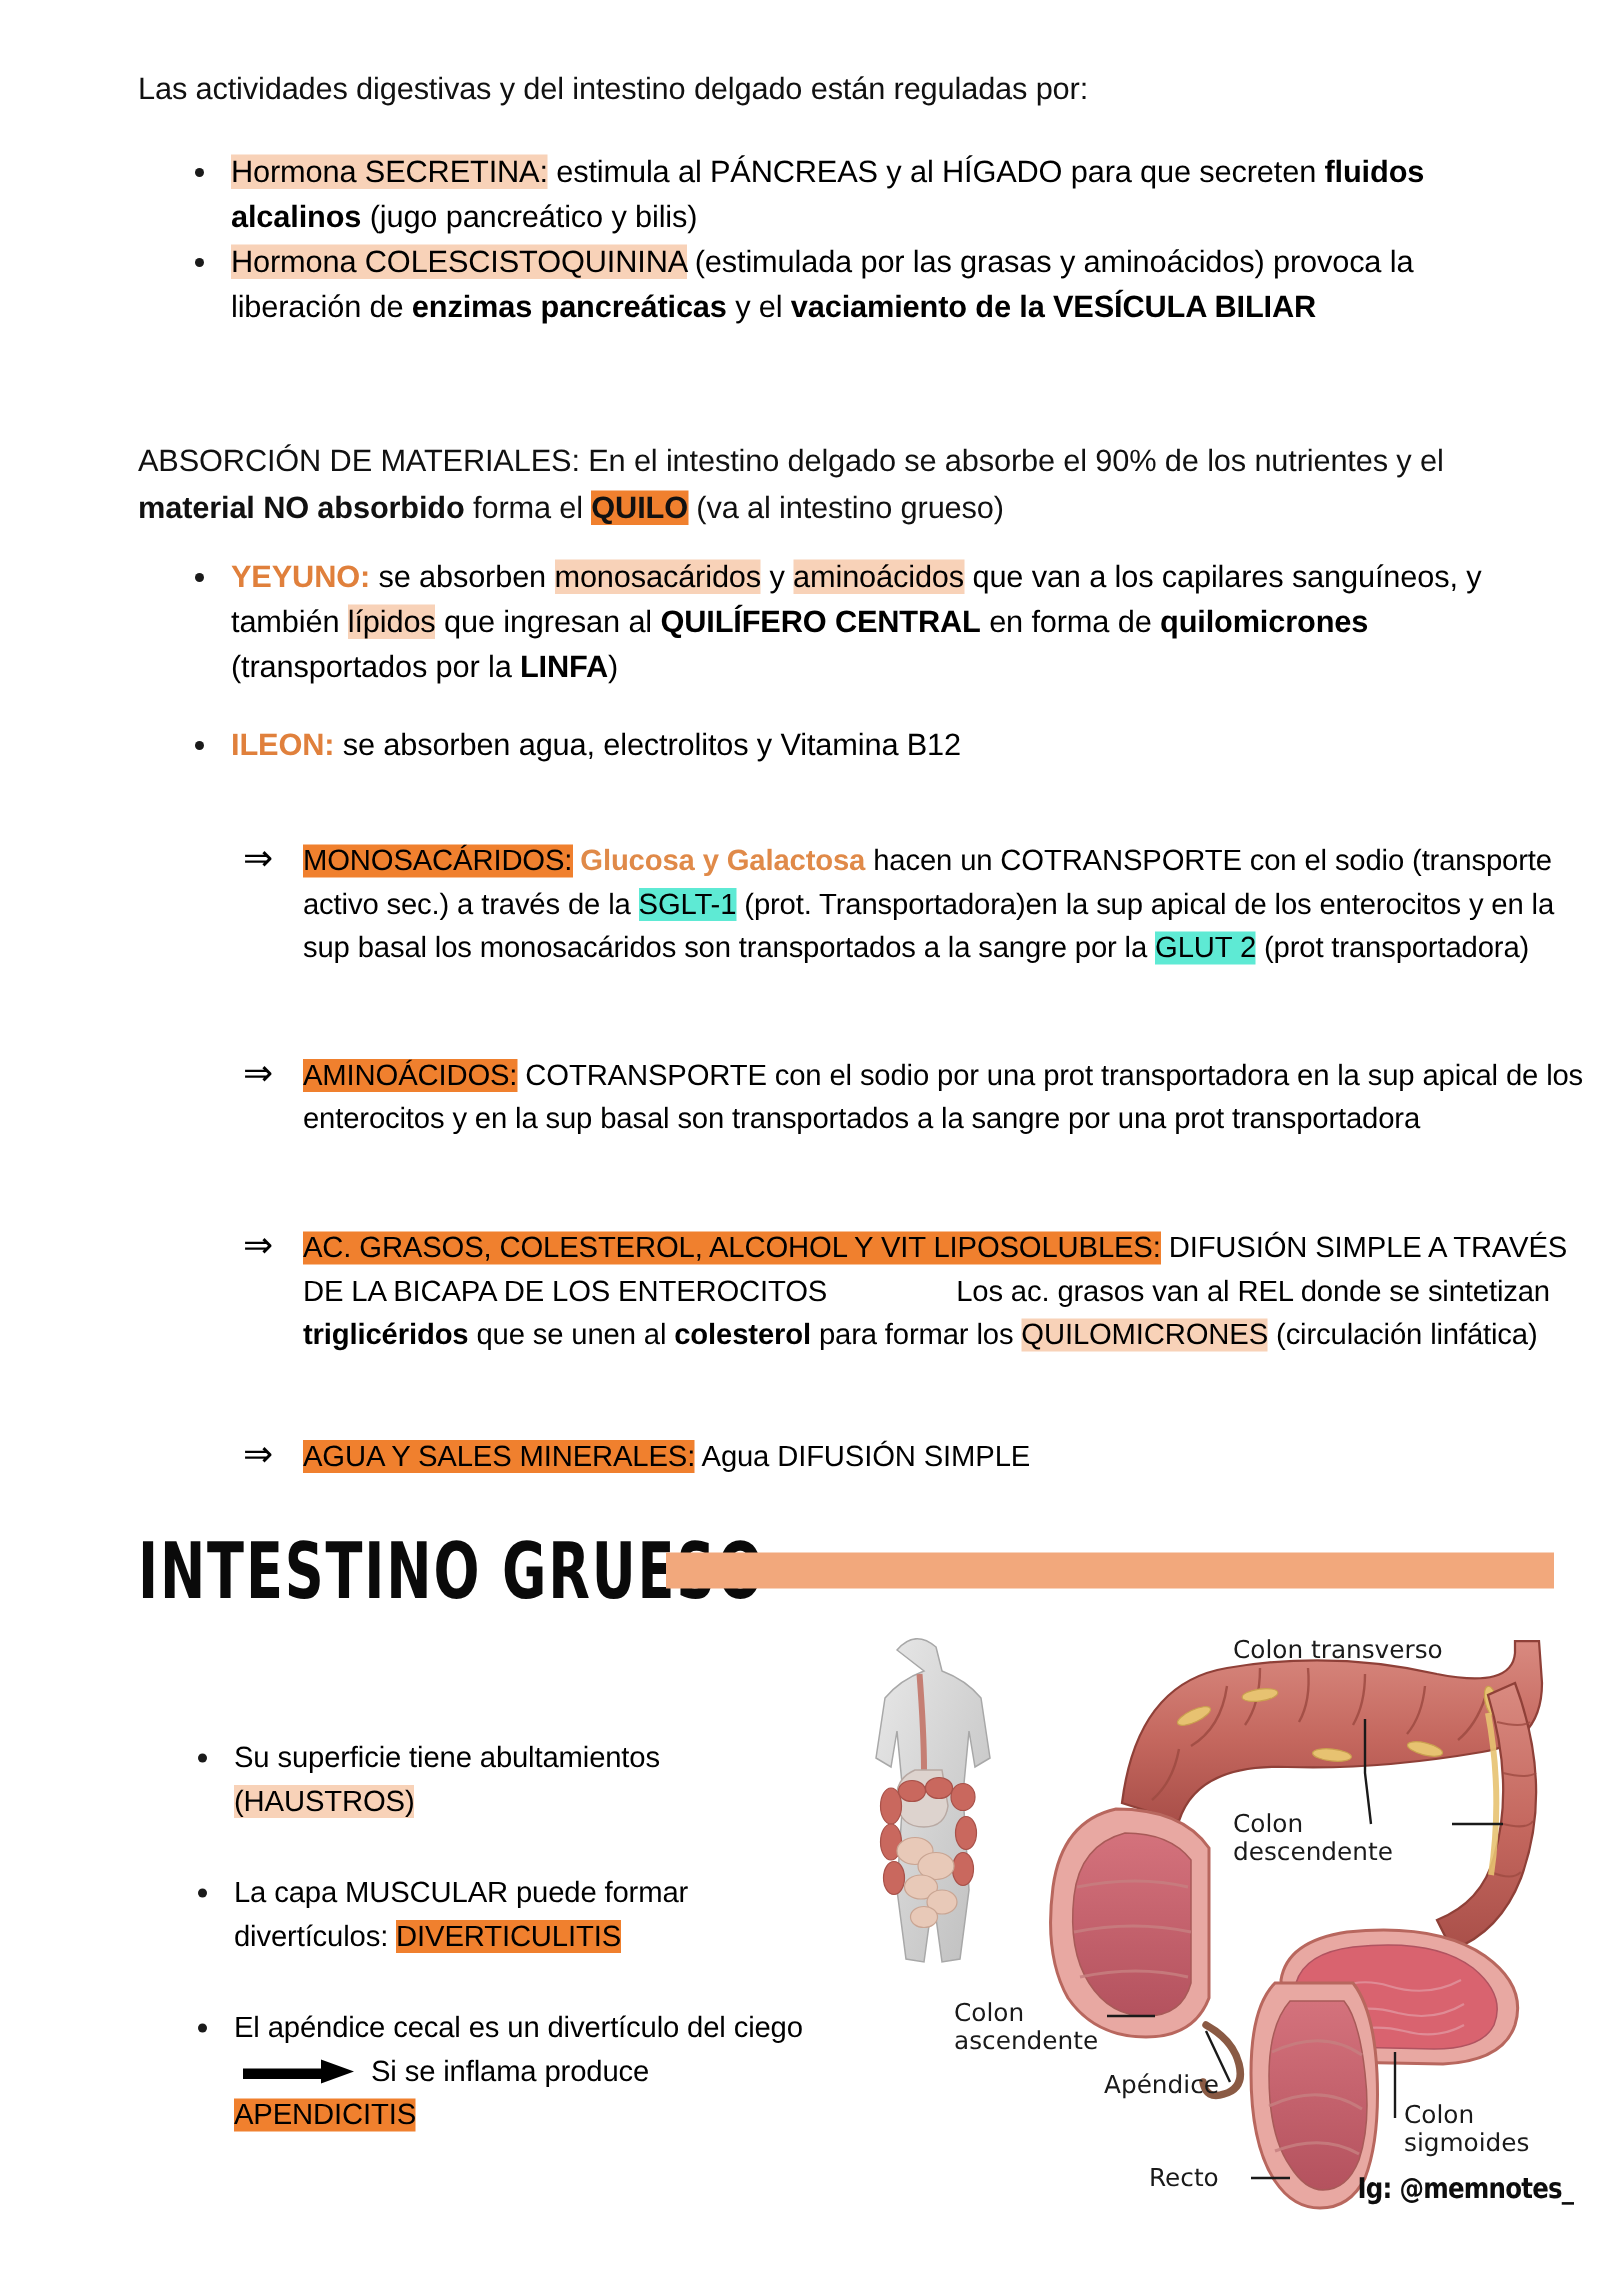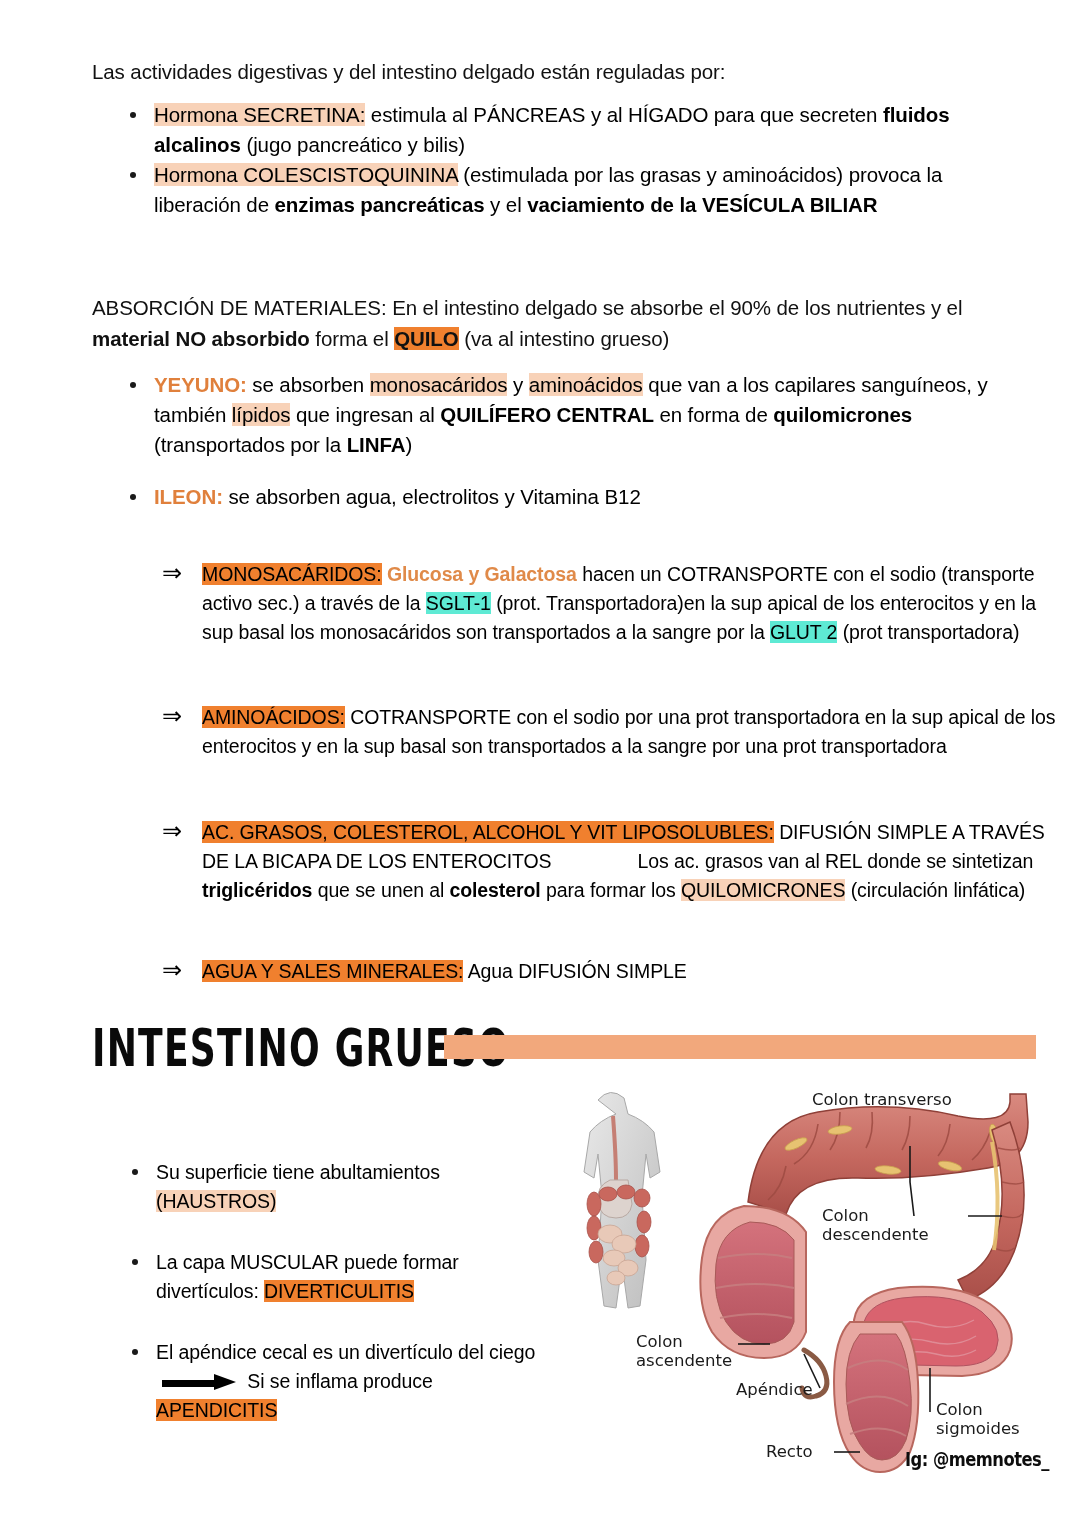--- a/index.html
+++ b/index.html
@@ -22,21 +22,21 @@
   }
 
   
   .para {
     position: absolute;
     font-size: 20.5px;
     line-height: 31px;
     letter-spacing: -0.1px;
     color: #111;
   }
-  .lead { left: 92px; top: 56px; width: 900px; }
+  .lead { left: 92px; top: 44px; width: 900px; }
 
   ul.bullets {
     position: absolute;
     margin: 0;
     padding: 0;
     list-style: none;
   }
   ul.bullets > li {
     position: relative;
     padding-left: 34px;
@@ -355,21 +355,21 @@
       <g stroke="#1a1a1a" stroke-width="1.6" fill="none">
         <path d="M352 64 L352 100 L356 134"></path>
         <path d="M410 134 L444 134"></path>
         <path d="M180 262 L212 262"></path>
         <path d="M246 272 L262 306"></path>
         <path d="M372 286 L372 330"></path>
         <path d="M302 370 L276 370"></path>
       </g>
     </svg>
 
-    <div class="fig-label" style="left:254px; top:8px;">Colon transverso</div>
+    <div class="fig-label" style="left:264px; top:8px;">Colon transverso</div>
     <div class="fig-label" style="left:264px; top:124px;">Colon
 descendente</div>
     <div class="fig-label" style="left:78px; top:250px;">Colon
 ascendente</div>
     <div class="fig-label" style="left:178px; top:298px;">Apéndice</div>
     <div class="fig-label" style="left:378px; top:318px;">Colon
 sigmoides</div>
     <div class="fig-label" style="left:208px; top:360px;">Recto</div>
   </div>
 

